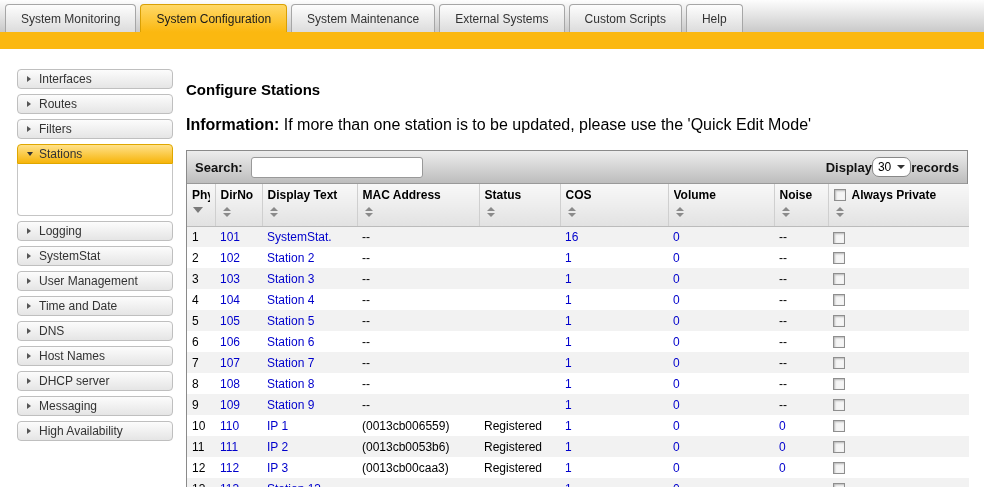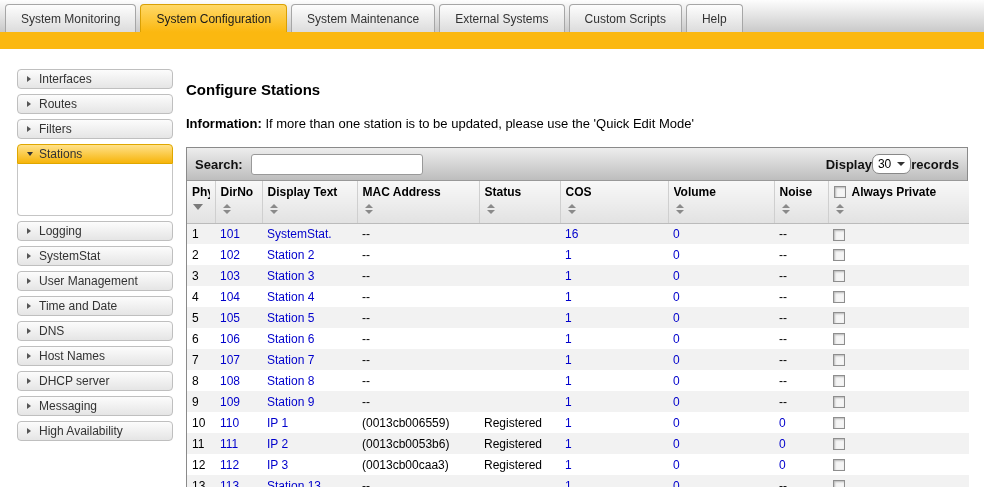--- a/index.html
+++ b/index.html
@@ -49,21 +49,21 @@
     width:0; height:0; margin-right:6px; flex:none;
     border-top:4px solid #333; border-left:3px solid transparent; border-right:3px solid transparent;
   }
   .side-panel {
     height:52px; margin-bottom:5px; background:#fff;
     border:1px solid #c5c5c5; border-top:none; border-radius:0 0 4px 4px;
   }
   
   .main { margin-left:13px; flex:1; min-width:0; }
   .page-title { font-size:15px; font-weight:bold; margin:12px 0 0; }
-  .info-line { font-size:13px; margin-top:18px; }
+  .info-line { font-size:16px; margin-top:18px; }
   .info-line b { font-weight:bold; }
   
   .grid { margin-top:16px; border:1px solid #8a8a8a; border-bottom:none; }
   .grid-toolbar {
     display:flex; align-items:center; height:33px;
     background:linear-gradient(#ededed,#bdbdbd);
     border-bottom:1px solid #999; padding:6px 8px;
   }
   .tb-label { font-size:13px; font-weight:bold; color:#111; }
   .search-input {

